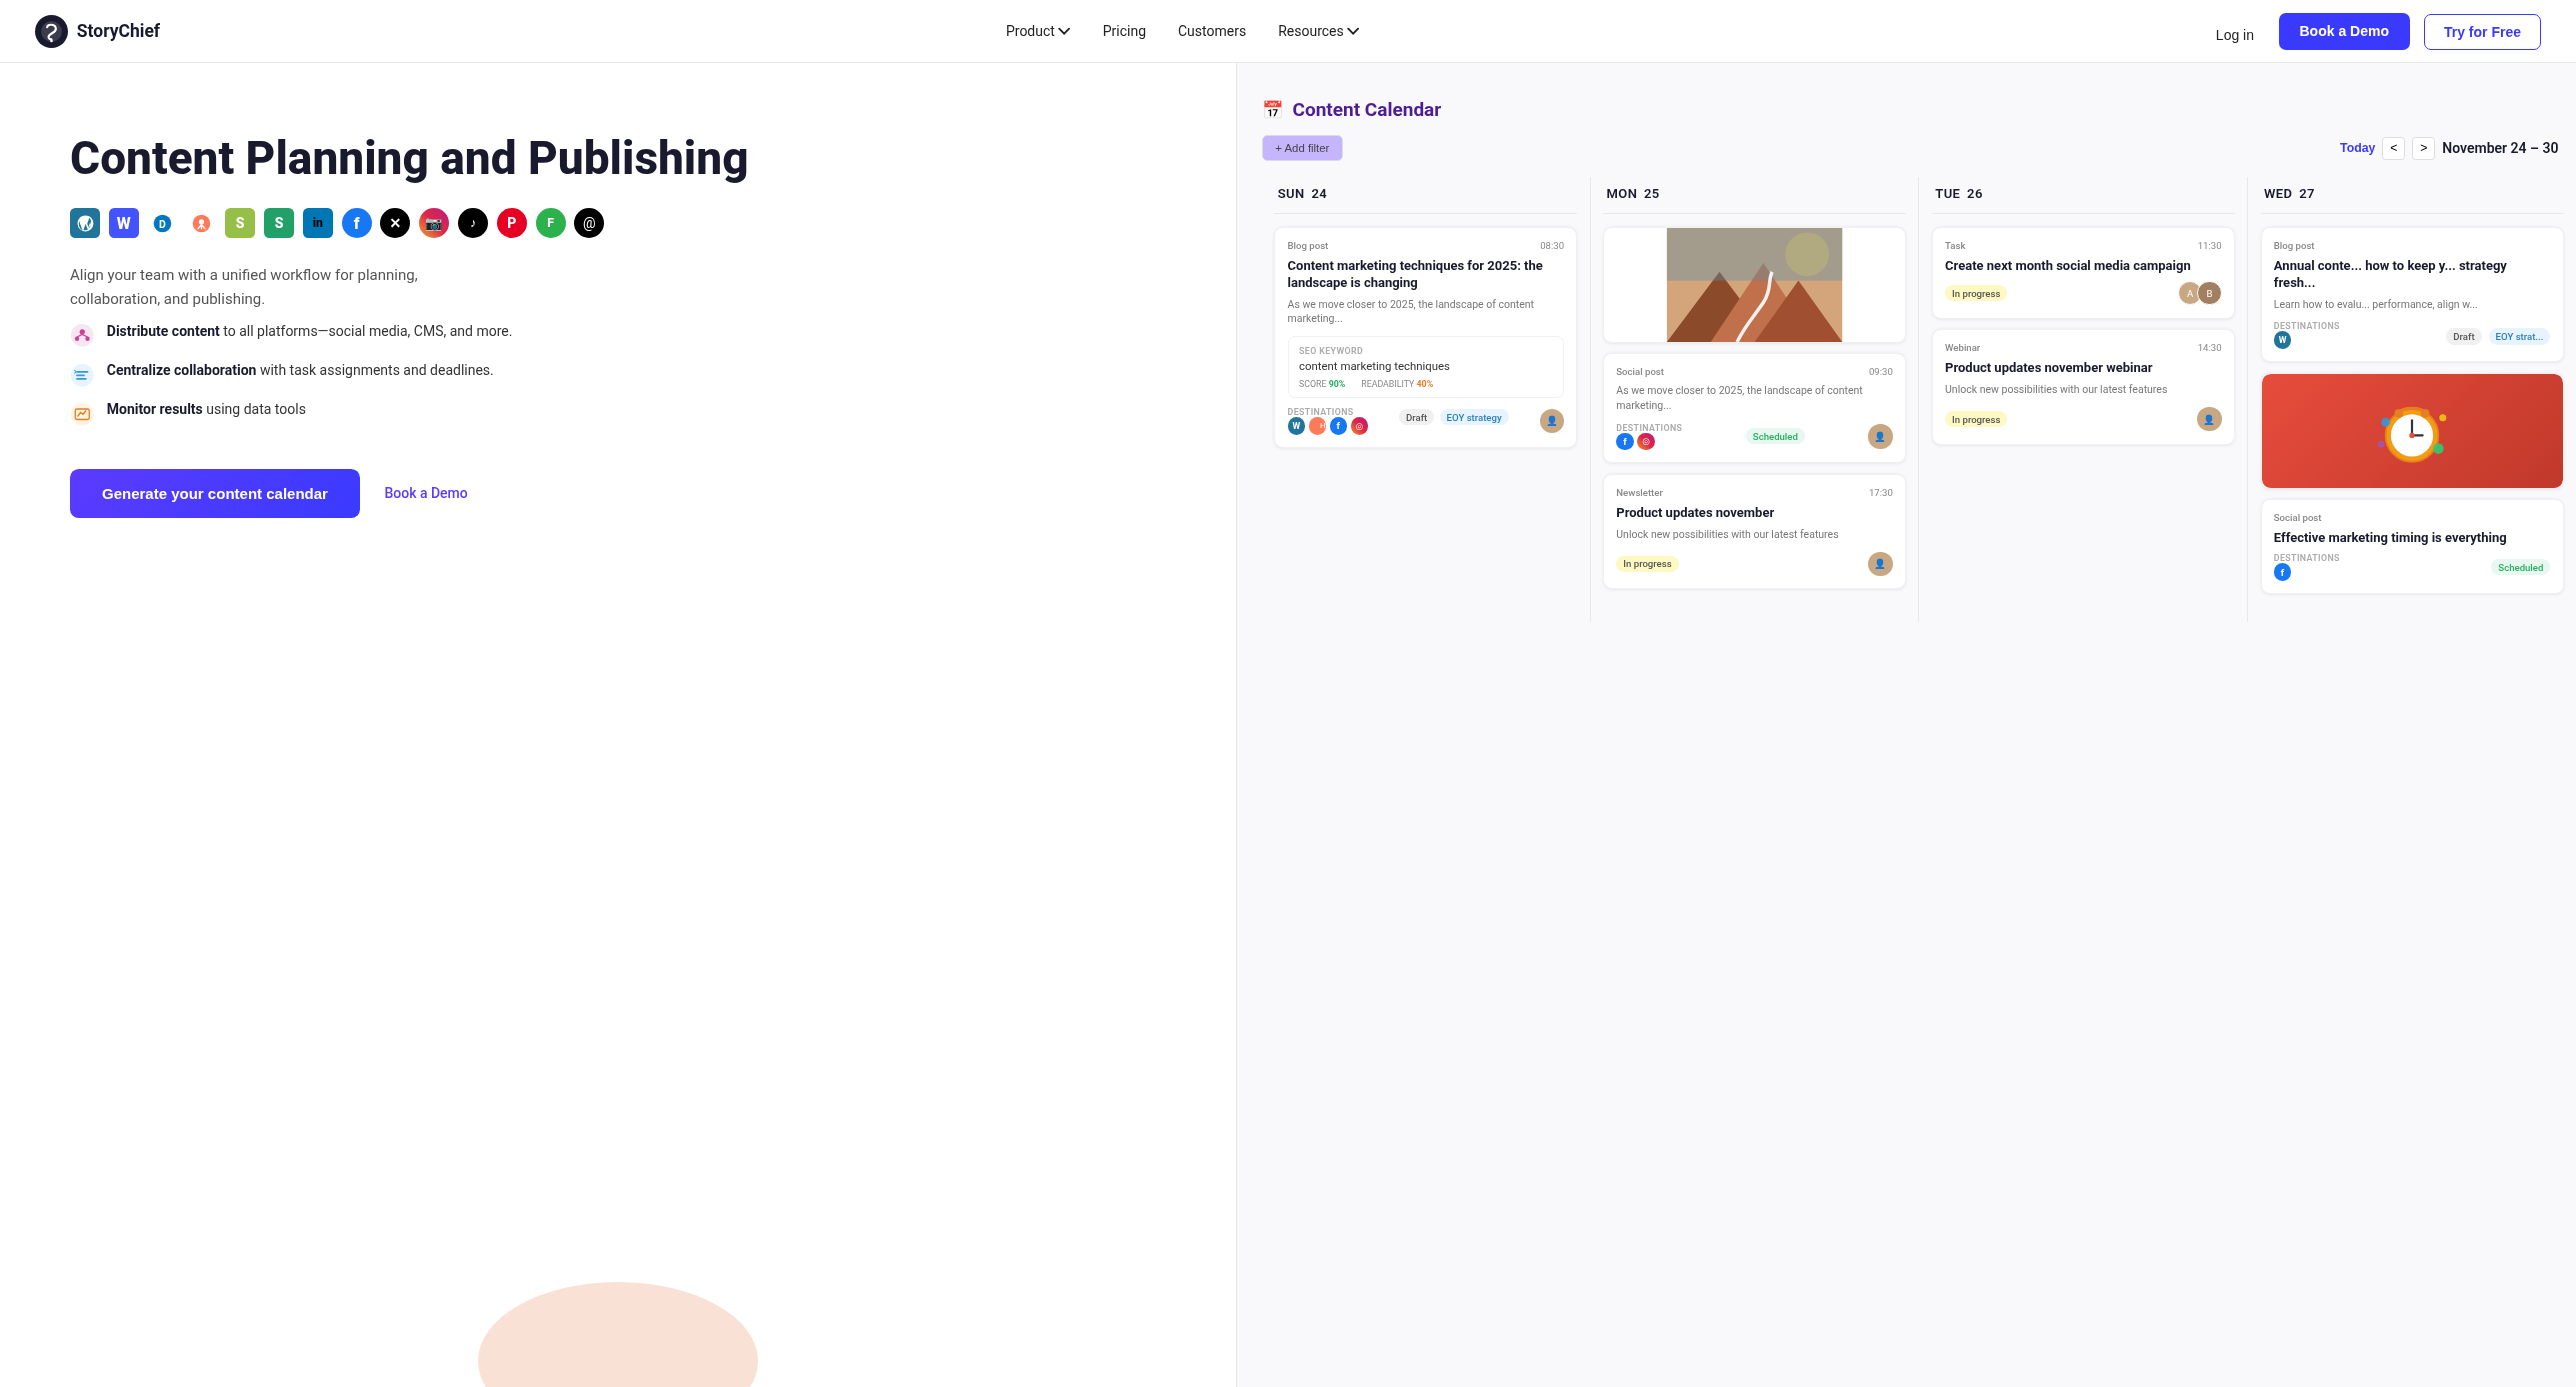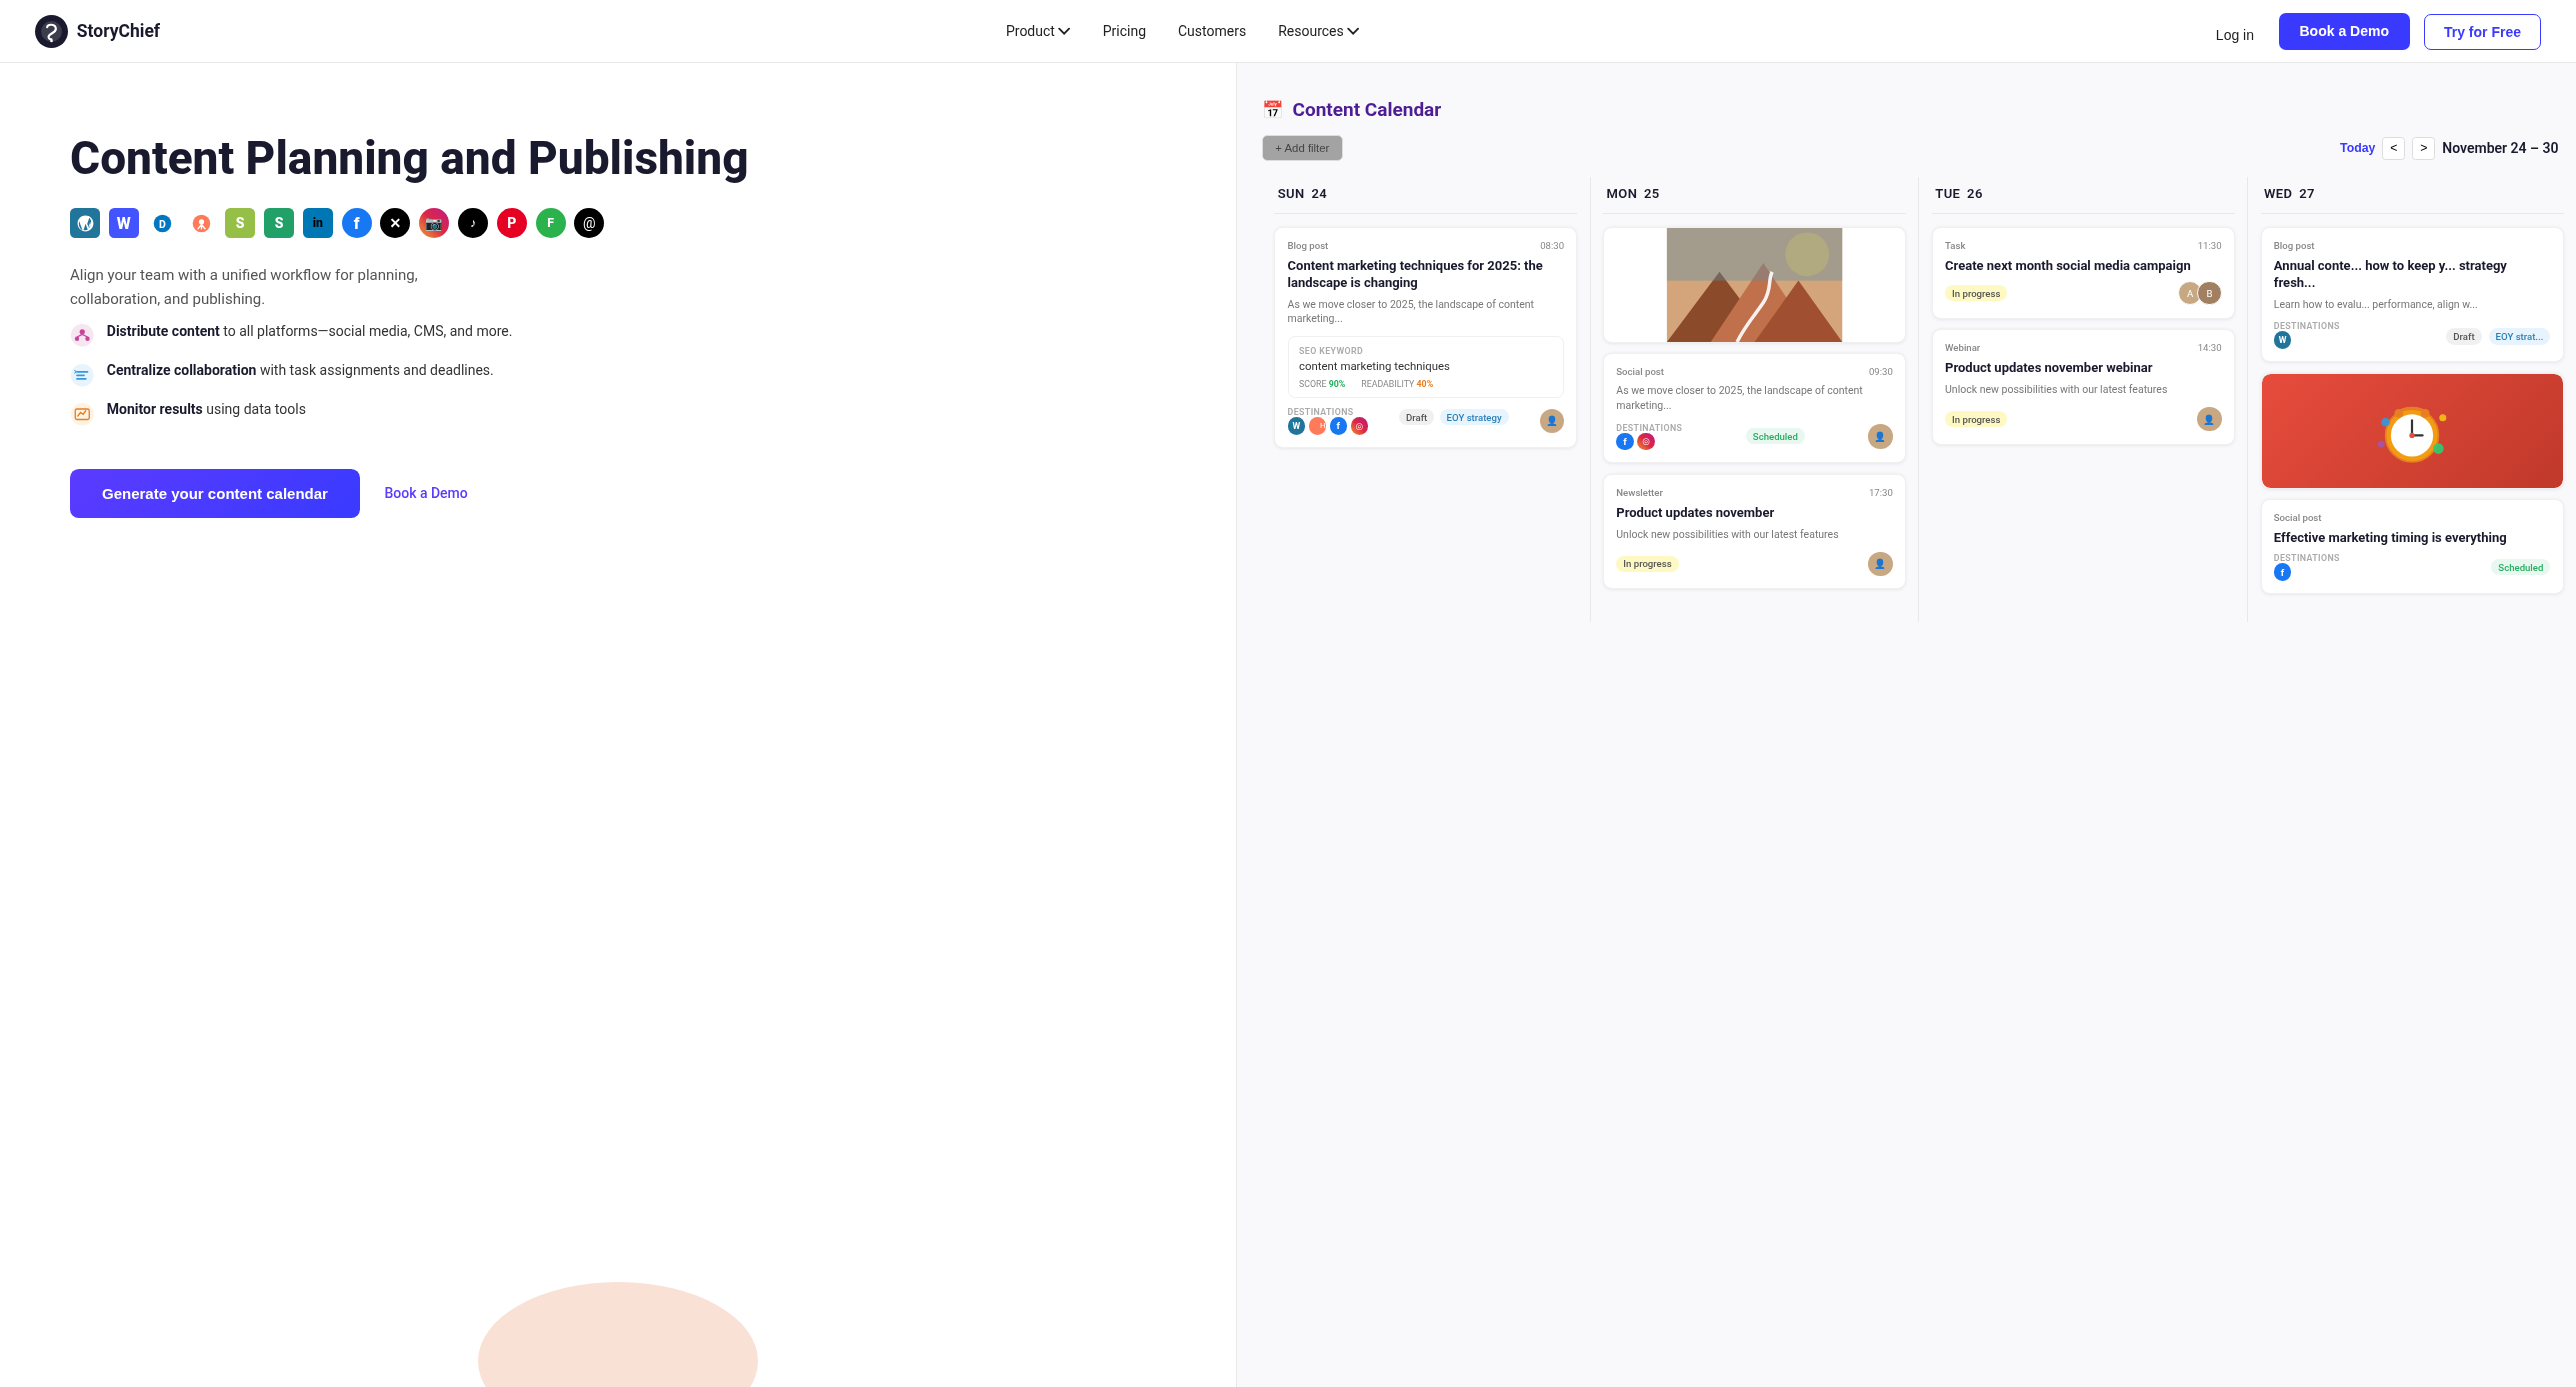--- a/index.html
+++ b/index.html
@@ -38,21 +38,21 @@
     .cta-row { display: flex; align-items: center; gap: 24.5px; }
     .btn-generate { background: linear-gradient(135deg, #5b3bff, #3a3aff); color: #fff; border: none; border-radius: 8.8px; padding: 16px 32px; font-size: 15px; font-weight: 700; cursor: pointer; }
     .link-demo { font-size: 14px; color: #5b3bff; font-weight: 500; text-decoration: none; cursor: pointer; }
 
     
     .peach-blob { position: absolute; bottom: -53px; left: 50%; transform: translateX(-50%); width: 280px; height: 158px; background: #f7d4c4; border-radius: 50%; opacity: 0.7; }
 
     
     .calendar-panel { padding: 0 0 0 24.5px; }
     .calendar-title { font-size: 19px; font-weight: 700; color: #4c1d95; }
-    .filter-btn { background: #a3a3a3; border: 0.9px solid #ddd; border-radius: 5.3px; padding: 6.1px 12.3px; font-size: 11.4px; cursor: pointer; color: #444; display: flex; gap: 5.3px; }
+    .filter-btn { background: #c4b5fd; border: 0.9px solid #ddd; border-radius: 5.3px; padding: 6.1px 12.3px; font-size: 11.4px; cursor: pointer; color: #444; display: flex; gap: 5.3px; }
     .today-btn { color: #3a3aff; font-weight: 600; font-size: 12.3px; cursor: pointer; border: none; background: none; }
     .nav-arrow { width: 23px; height: 23px; border: 0.9px solid #ddd; border-radius: 3.5px; background: #fff; cursor: pointer; display: flex; align-items: center; justify-content: center; font-size: 12.3px; }
     .date-range { font-size: 14px; font-weight: 600; color: #1a1a2e; }
 
     
     .cal-grid { display: flex; overflow: hidden; gap: 0; }
     .cal-col { flex: 1; min-width: 175px; border-right: 0.9px solid #e8e8e8; padding: 0 12.3px 17.5px 12.3px; }
     .cal-col:last-child { border-right: none; }
     .col-header { font-size: 11.4px; color: #888; font-weight: 500; padding: 8.8px 0 12.3px 0; text-transform: uppercase; letter-spacing: 0.4px; border-bottom: 0.9px solid #e8e8e8; margin-bottom: 12.3px; }
     .col-header span { font-size: 13px; color: #1a1a2e; font-weight: 600; margin-left: 3.5px; }

